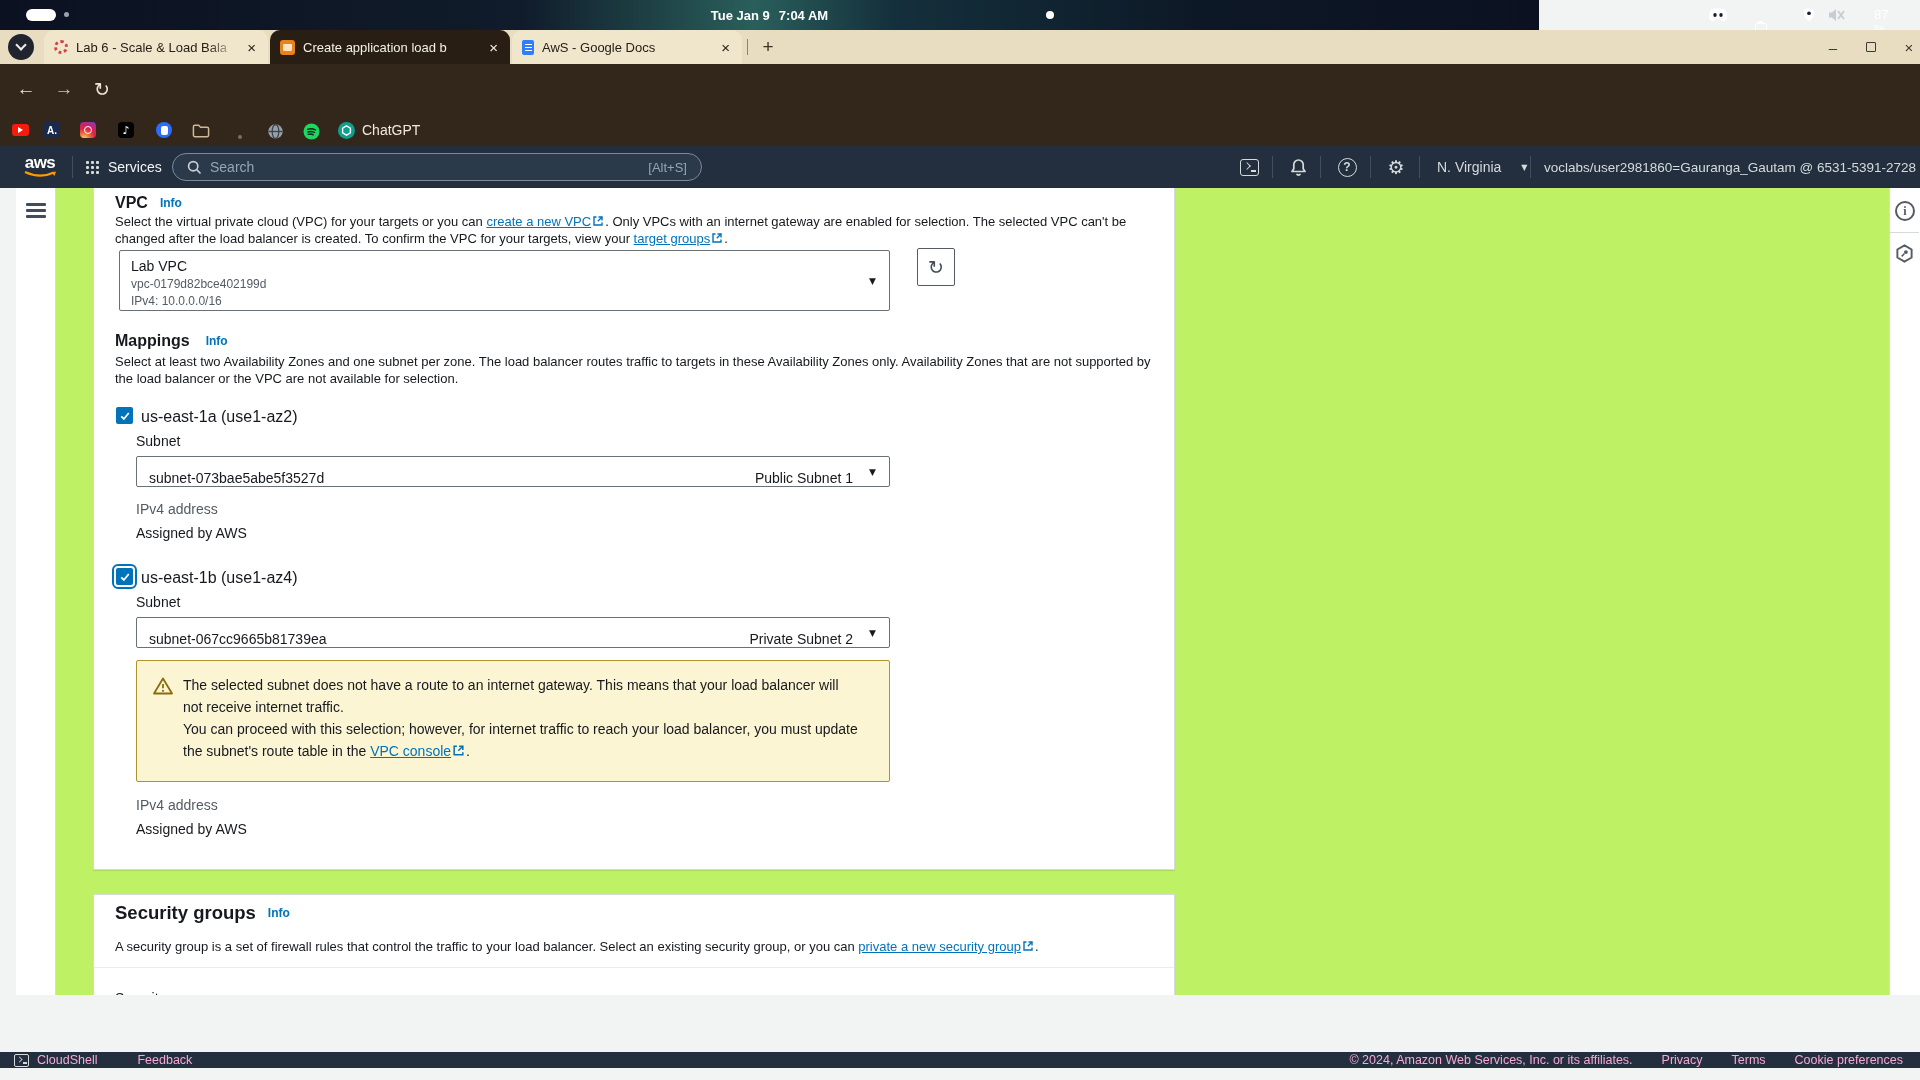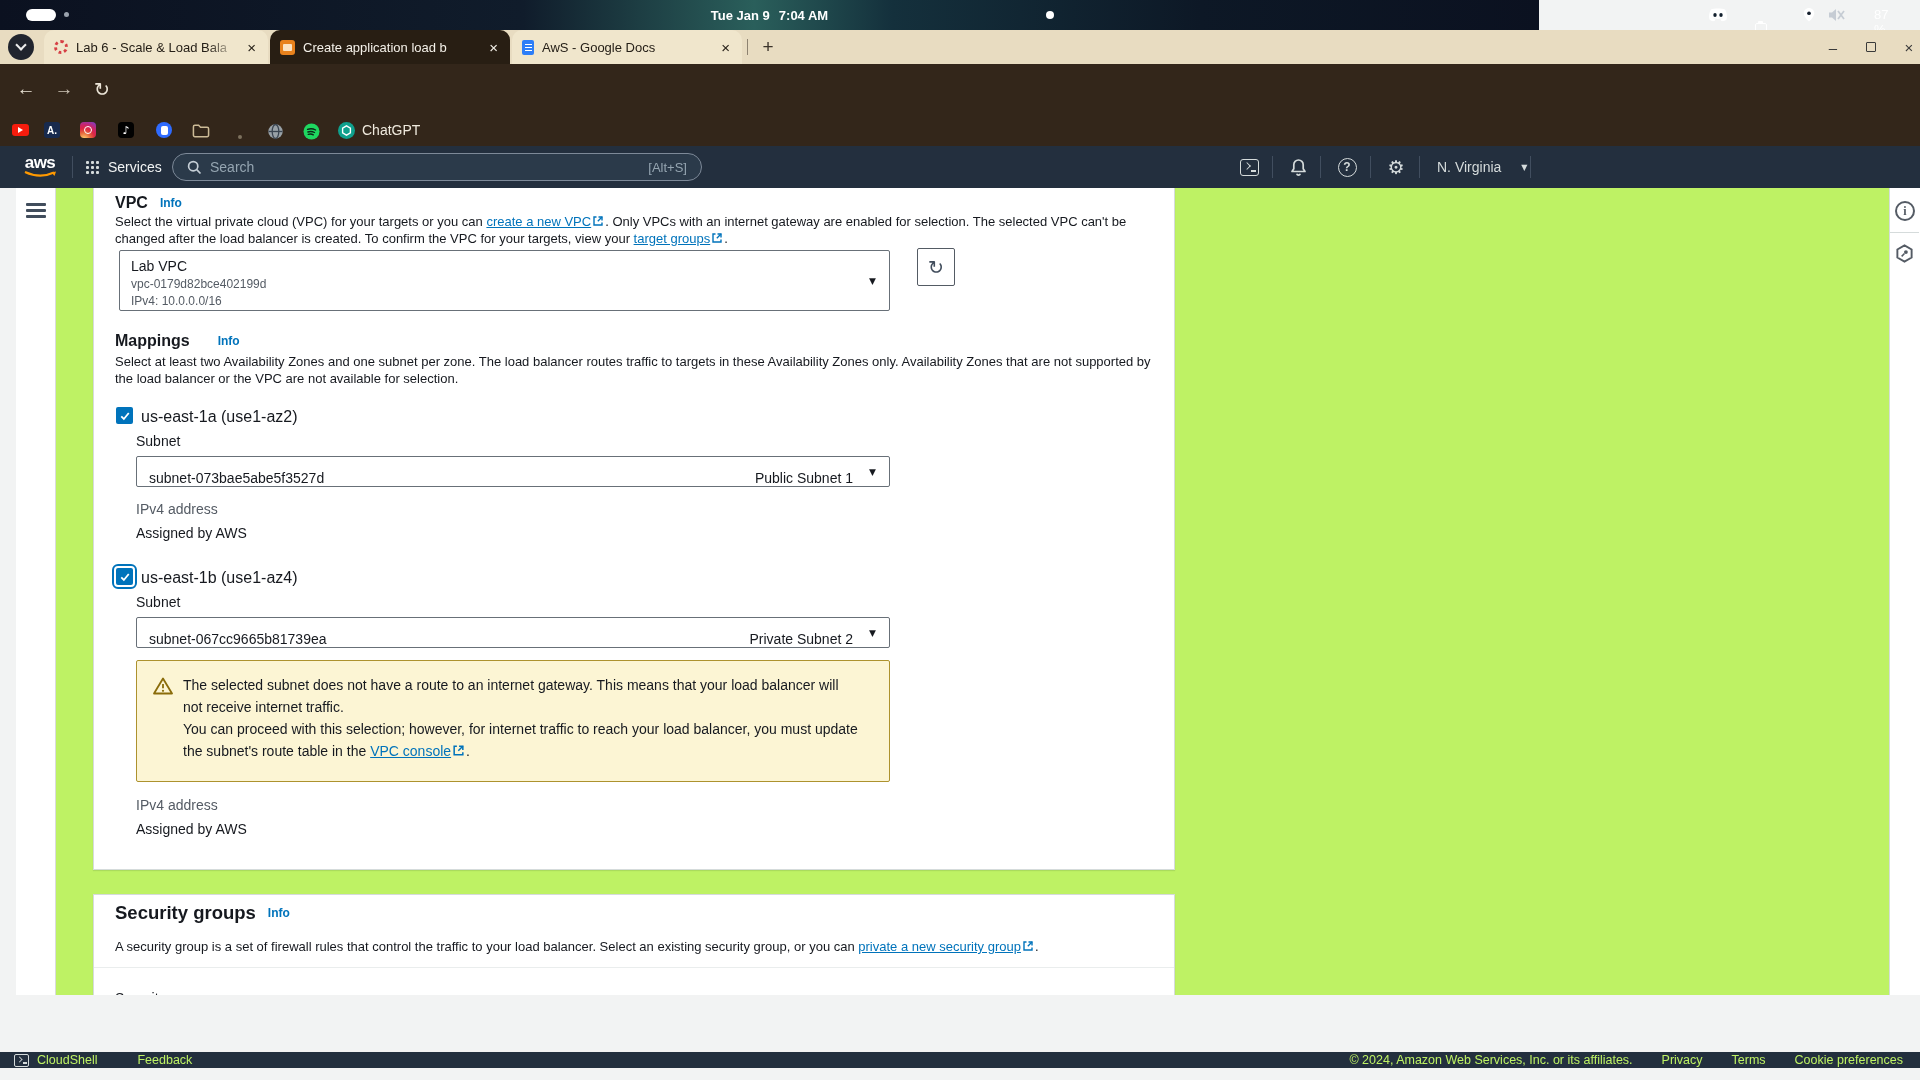--- a/index.html
+++ b/index.html
@@ -127,21 +127,21 @@
 
   
   .toolspanel{left:1873px;top:0;width:31px;height:868px;background:#fff;border-left:1px solid #d5dbdb}
   .infocirc{width:20px;height:20px;border:2px solid #545b64;border-radius:50%;color:#545b64;font-size:12px;font-weight:bold;display:flex;align-items:center;justify-content:center;font-family:"Liberation Serif",serif}
   .pdivider{left:1874px;width:29px;height:1px;background:#d5dbdb}
   .scrollbar{left:1904px;top:0;width:16px;height:868px;background:#f7f7f7}
   .sarrow{width:16px;height:14px;display:flex;align-items:center;justify-content:center;color:#5e5e5e;font-size:8px;font-family:"DejaVu Sans",sans-serif}
   .sthumb{left:2px;width:12px;border-radius:6px;background:#c2c5c7}
 
   
-  .footer{left:0;top:1052px;width:1920px;height:16px;background:#232f3e;color:#bef264;font-size:12.5px}
+  .footer{left:0;top:1052px;width:1920px;height:16px;background:#232f3e;color:#f9a8d4;font-size:12.5px}
   .ftermic{width:15px;height:13px;border:1.5px solid #d5dbdb;border-radius:2px;position:relative}
   .ftermic:before{content:"";position:absolute;left:2px;top:2.5px;width:4px;height:4px;border-right:1.4px solid #d5dbdb;border-bottom:1.4px solid #d5dbdb;transform:rotate(-45deg) scale(.85)}
   .ftermic:after{content:"";position:absolute;right:1.5px;bottom:2px;width:4px;height:1.4px;background:#d5dbdb}
 </style>
 </head>
 <body>
 
 <div class="sysbar a">
   <div class="syspill a"></div>
   <div class="sysdot a"></div>
@@ -338,20 +338,24 @@
   <div class="hic a f" style="left:1379px">
       <span class="gearglyph">⚙</span>
     </div>
   <div class="vsep a" style="left:1419px;top:10px"></div>
 
   <div class="a f" style="left:1437px;top:0;height:42px;gap:20px">
     <span class="hdrtext">N. Virginia</span>
     <span class="caret" style="color:#d5dbdb">▼</span>
   </div>
   <div class="vsep a" style="left:1530px;top:10px"></div>
+  <div class="a f" style="left:1544px;top:0;height:42px;gap:7px">
+    <span class="hdrtext" style="font-size:13.5px">voclabs/user2981860=Gauranga_Gautam @ 6531-5391-2728</span>
+
+  </div>
 </div>
 
 <div class="content a">
   <div class="leftnav a"></div>
   <div class="burger a">
       <i></i>
       <i></i>
       <i></i>
     </div>
 
@@ -372,21 +376,21 @@
       </svg><span>.</span></p>
 
   <div class="sel bigsel a" style="left:103px;top:62px;width:771px;height:61px">
     <span class="nm">Lab VPC</span>
     <span class="sub">vpc-0179d82bce402199d</span>
     <span class="sub">IPv4: 10.0.0.0/16</span>
     <span class="selcaret">▼</span>
   </div>
   <div class="refreshbtn a" style="left:901px;top:60px">↻</div>
 
-  <div class="a f" style="left:99px;top:144px;gap:28px">
+  <div class="a f" style="left:99px;top:144px;gap:16px">
     <span class="sectitle">Mappings</span>
     <span class="infolink">Info</span>
   </div>
   <p class="desc a" style="left:99px;top:166px">Select at least two Availability Zones and one subnet per zone. The load balancer routes traffic to targets in these Availability Zones only. Availability Zones that are not supported by the load balancer or the VPC are not available for selection.</p>
 
   <div class="cb a" style="left:100px;top:219px">
     <svg width="12" height="12" viewBox="0 0 16 16">
         <polyline points="3,8.5 6.5,12 13,4" fill="none" stroke="#fff" stroke-width="2.4"></polyline>
       </svg>
   </div>

